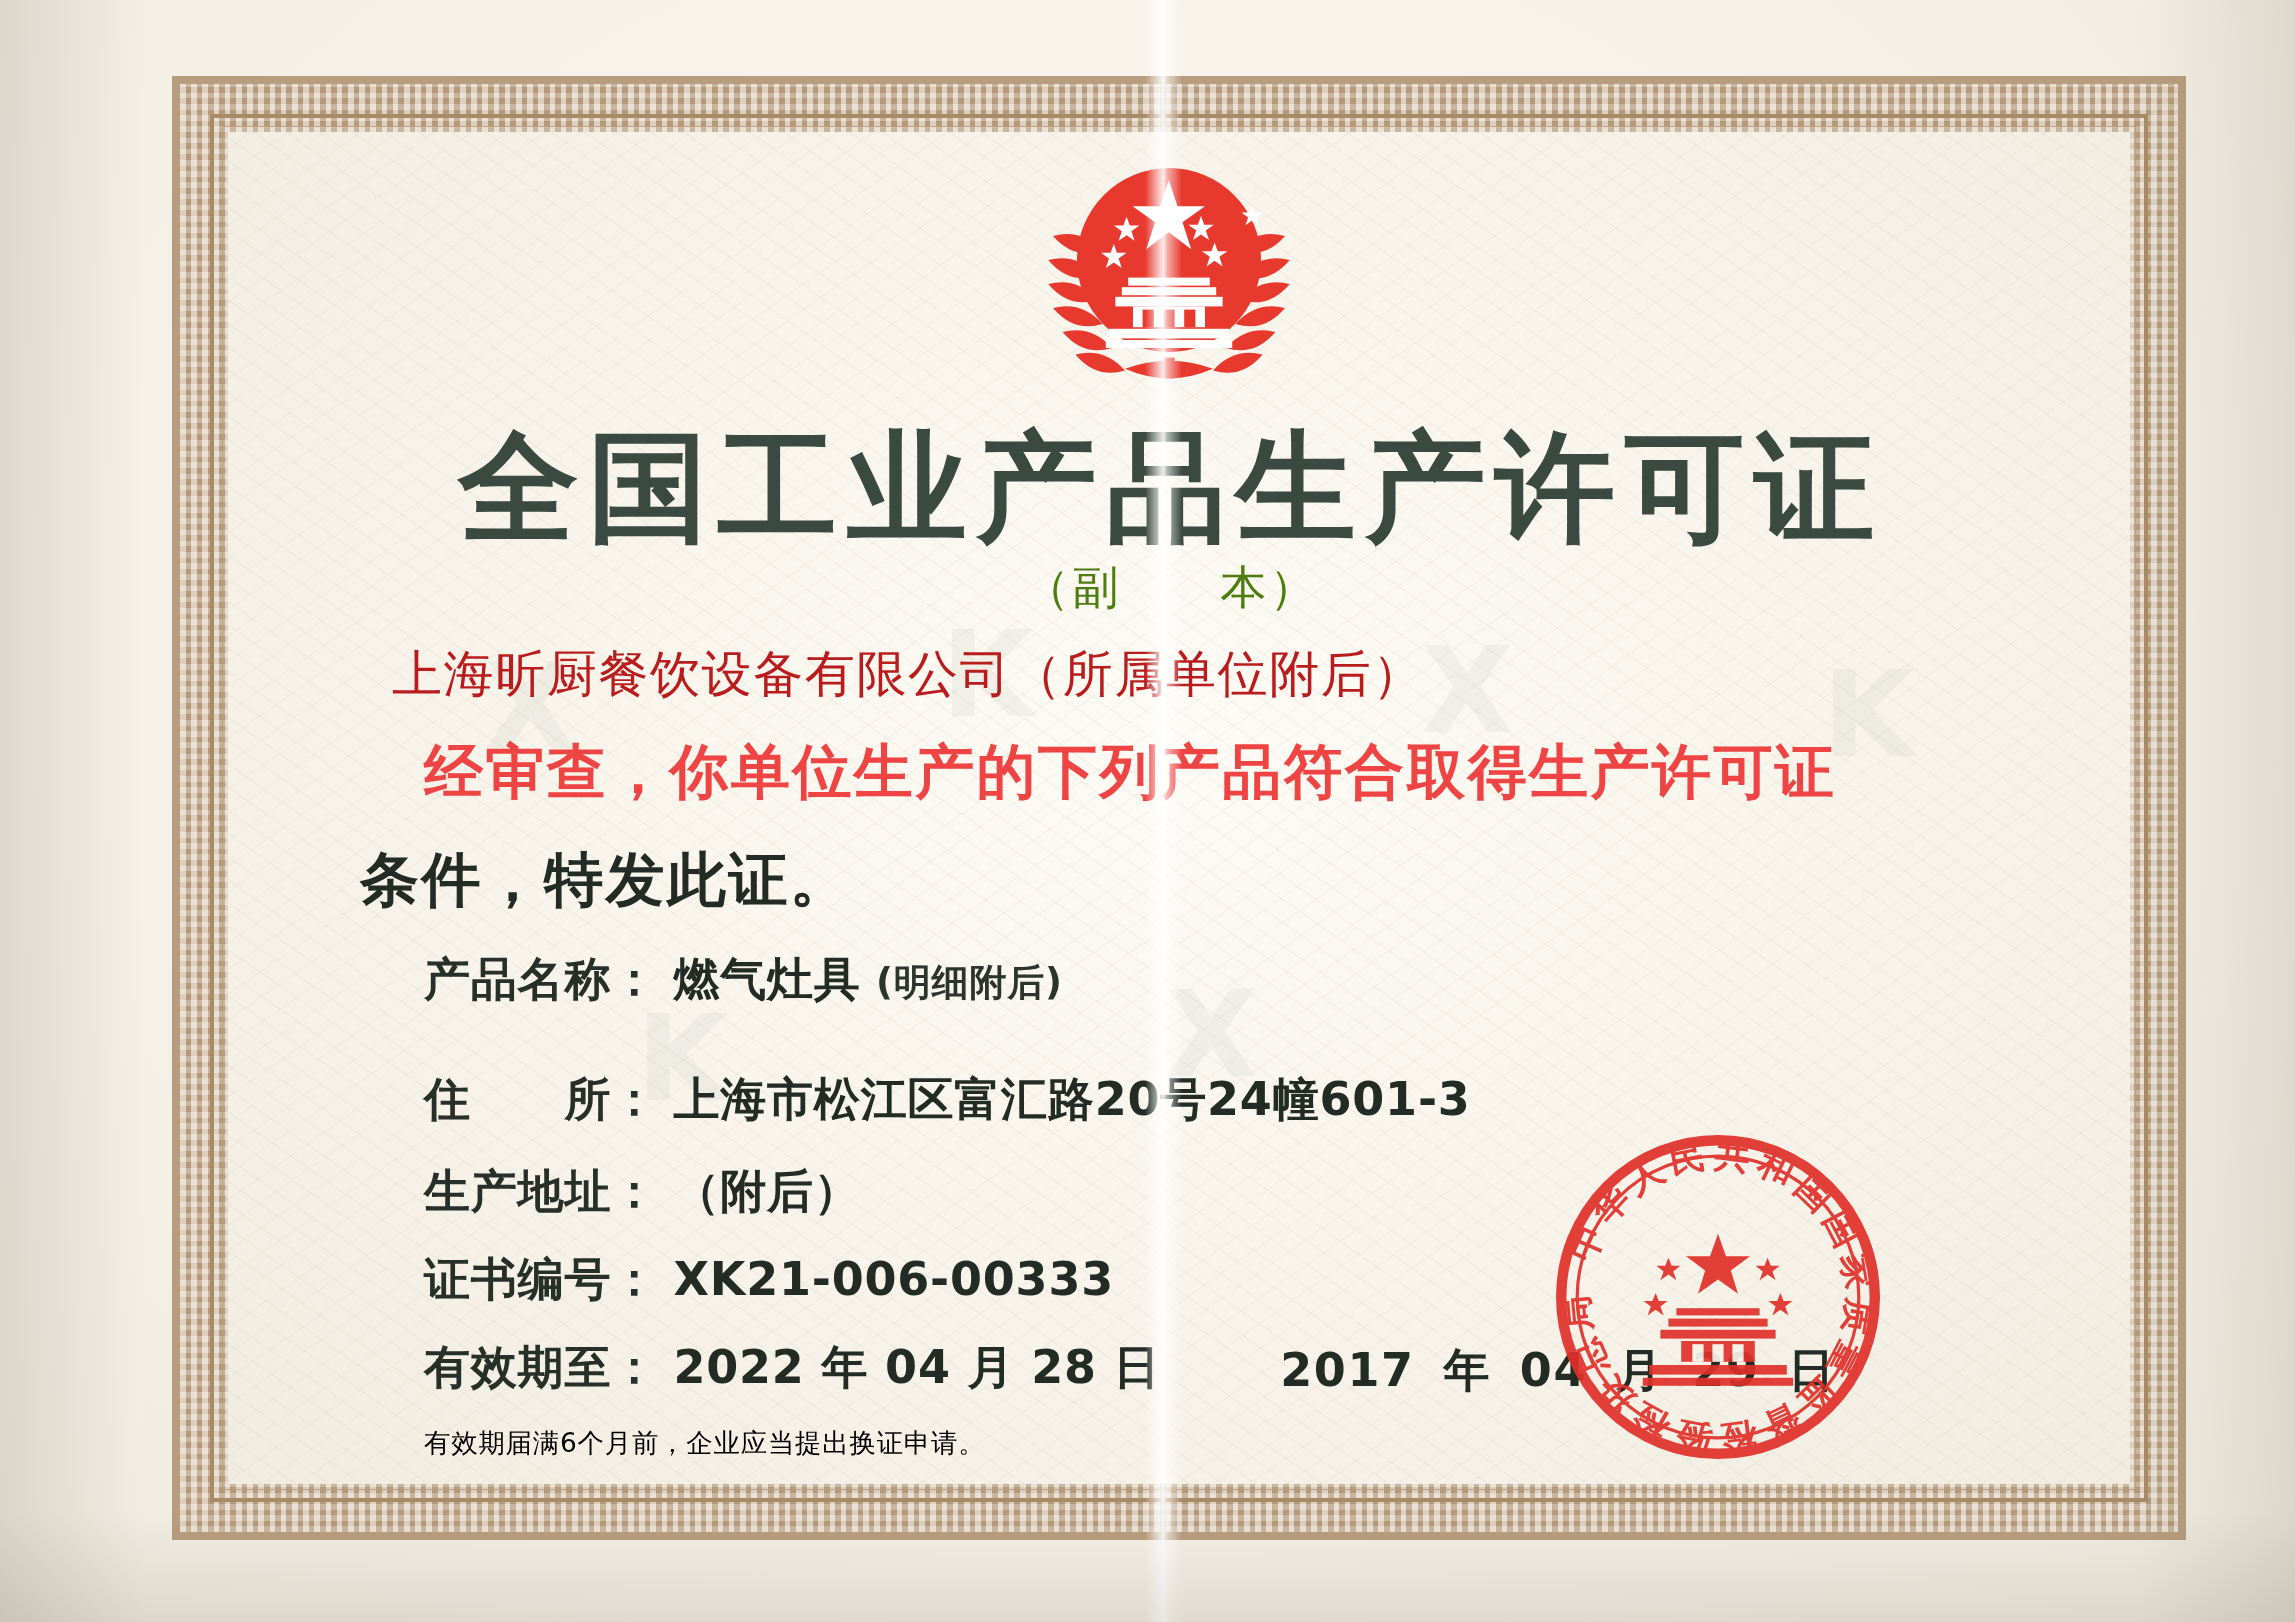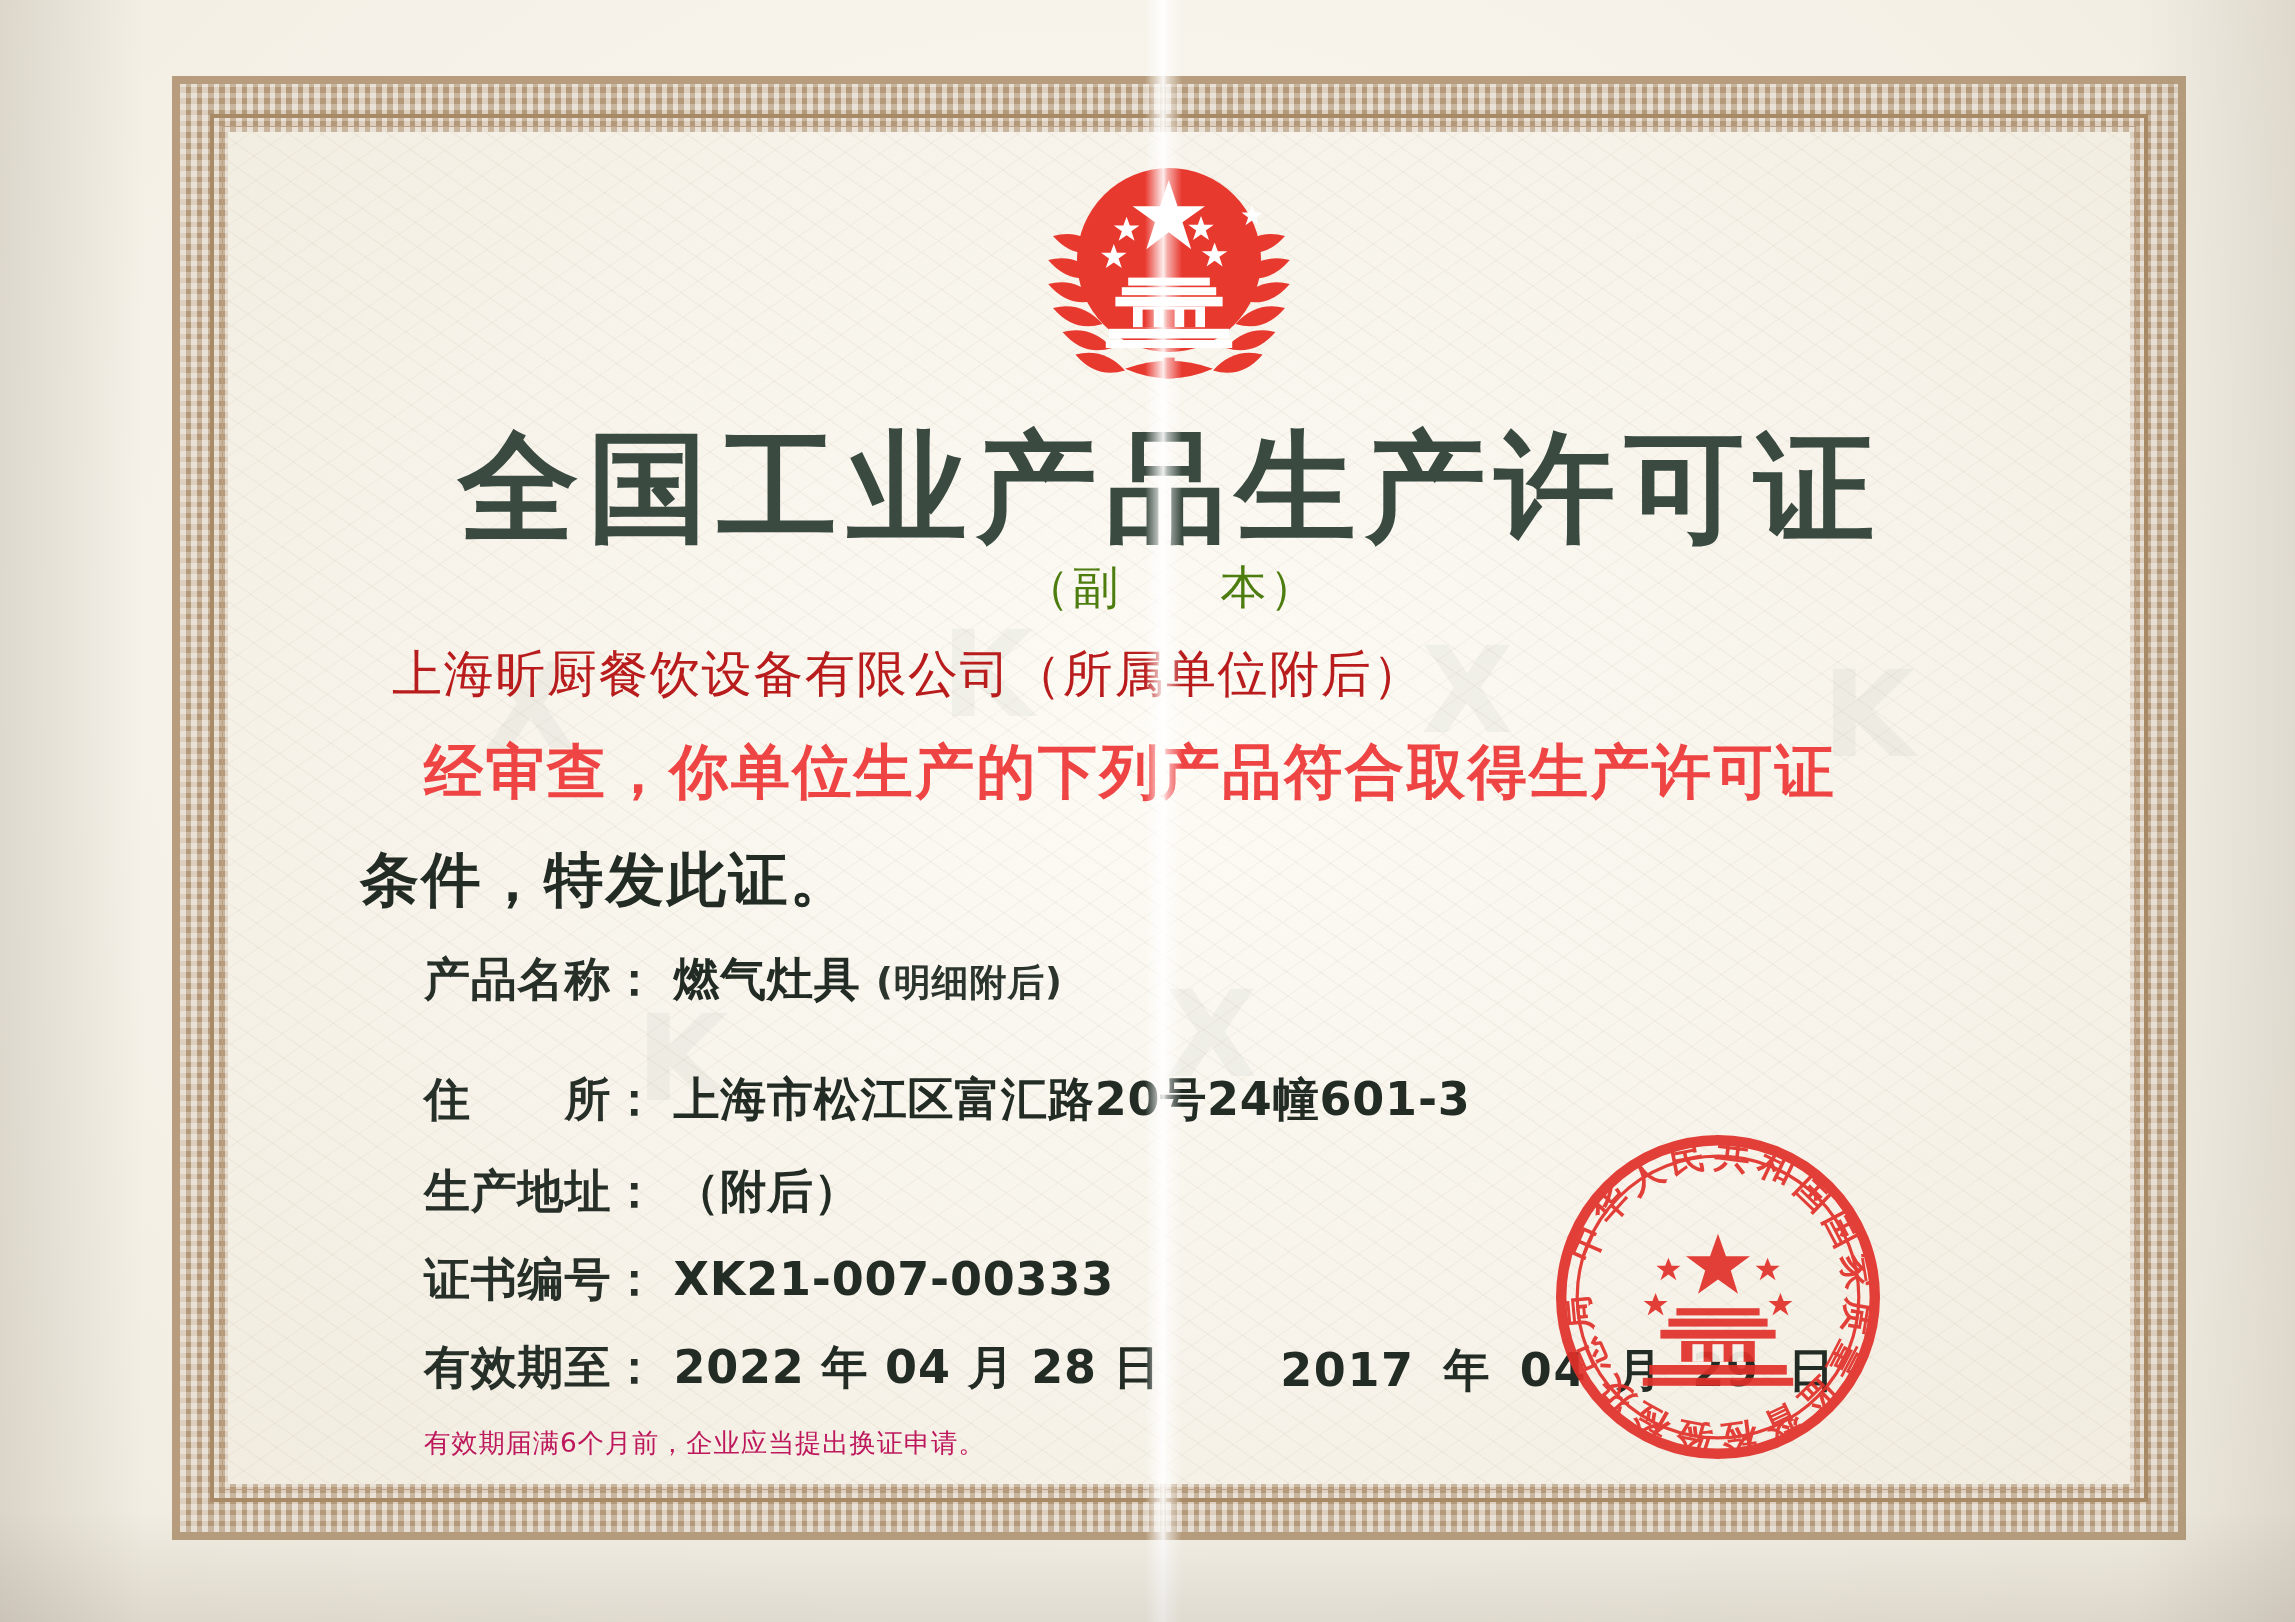--- a/index.html
+++ b/index.html
@@ -236,21 +236,21 @@
     letter-spacing: 1.6px;
   }
   .issue-date .num { margin: 0 11.2px; }
 
   .footnote {
     position: absolute;
     left: 204px;
     top: 1302px;
     font-family: "DejaVu Sans", sans-serif;
     font-size: 26.4px;
-    color: #be185d;
+    color: #000000;
     letter-spacing: 0.8px;
     white-space: nowrap;
   }
 
   
   .seal {
     position: absolute;
     left: 1330px;
     top: 1005px;
     width: 336px;
@@ -372,21 +372,21 @@
       <span class="val">上海市松江区富汇路20号24幢601-3</span>
     </div>
 
     <div class="row r-factory">
       <span class="lbl">生产地址：</span>
       <span class="val">（附后）</span>
     </div>
 
     <div class="row r-certno">
       <span class="lbl">证书编号：</span>
-      <span class="val">XK21-007-00333</span>
+      <span class="val">XK21-006-00333</span>
     </div>
 
     <div class="row r-valid">
       <span class="lbl">有效期至：</span>
       <span class="val">2022 年 04 月 28 日</span>
     </div>
 
     <div class="issue-date">
       <span class="num">2017</span>
       <span>年</span>

